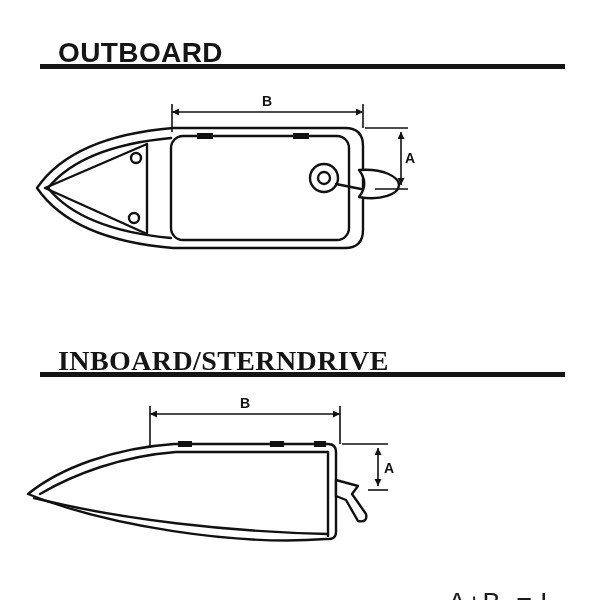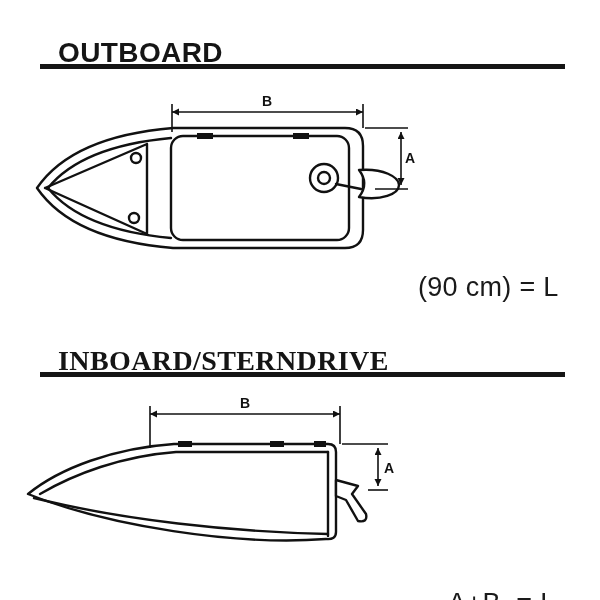--- a/index.html
+++ b/index.html
@@ -76,21 +76,20 @@
       <path d="M 340 36 L 383 36"></path>
       <path d="M 350 97 L 383 97"></path>
       <line x1="376" y1="40" x2="376" y2="93" marker-start="url(#arr1)" marker-end="url(#arr1)"></line>
     </g>
 
     <text x="242" y="14" text-anchor="middle">B</text>
     <text x="385" y="71" text-anchor="middle">A</text>
   </svg>
 
   <div class="formula" id="outboard-formula">
-    <div>(90 cm) = L</div>
   </div>
 
   <h1 class="heading" id="inboard-title">INBOARD/STERNDRIVE</h1>
   <div class="rule" id="inboard-rule"></div>
 
   <svg class="diagram" id="inboard-svg" width="420" height="168" viewBox="0 0 420 168">
     <defs>
       <marker id="arr2" markerWidth="8" markerHeight="8" refX="7" refY="3.5" orient="auto-start-reverse" markerUnits="userSpaceOnUse">
         <path d="M0,0 L7,3.5 L0,7 Z" fill="#111"></path>
       </marker>

